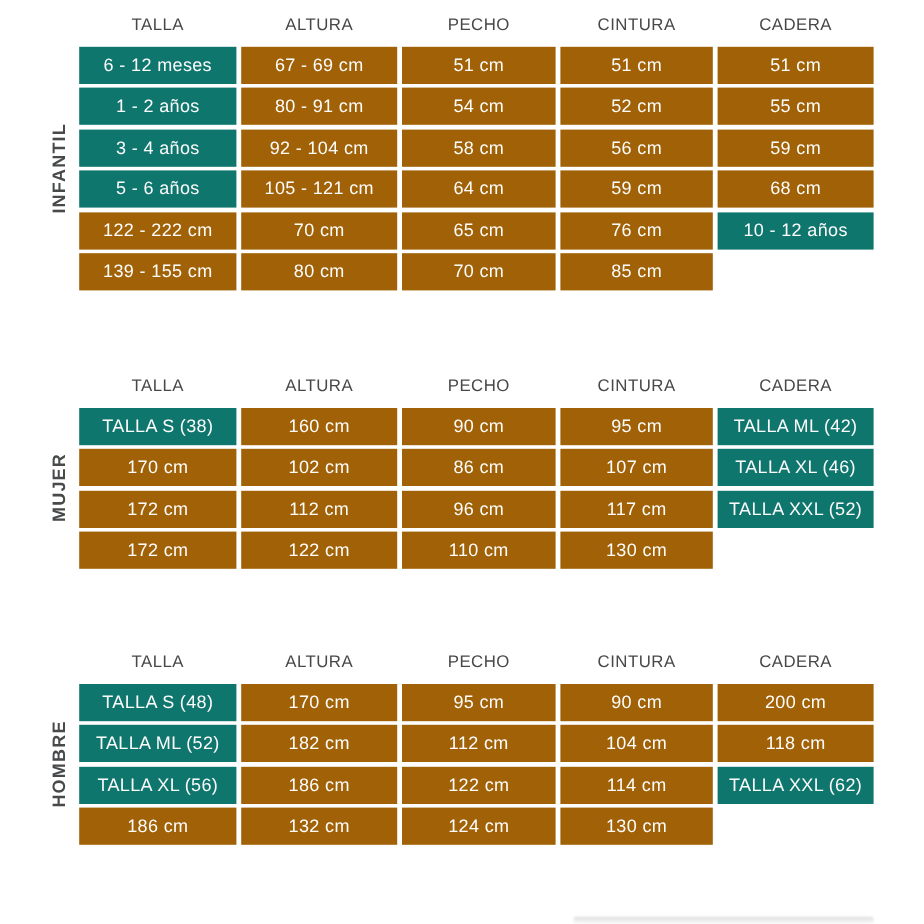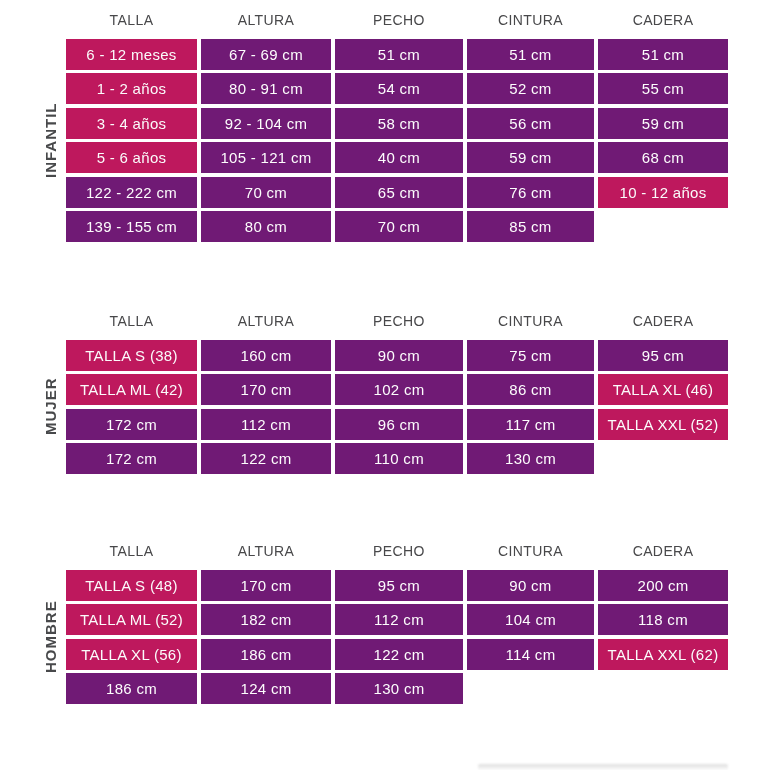--- a/index.html
+++ b/index.html
@@ -55,22 +55,22 @@
     background: transparent;
   }
   .cell {
     display: flex;
     align-items: center;
     justify-content: center;
     font-size: 15px;
     color: #fbfbfb;
     letter-spacing: 0.3px;
   }
-  .cell.dark  { background: #be185d; }
-  .cell.light { background: #701a75; color: #fdfdfd; }
+  .cell.dark  { background: #0f766e; }
+  .cell.light { background: #a16207; color: #fdfdfd; }
 
   #table-infantil { top: 4px; }
   #table-mujer    { top: 305px; }
   #table-hombre   { top: 535px; }
 
   .faint-watermark {
     position: absolute;
     right: 42px;
     bottom: 0px;
     width: 250px;
@@ -103,21 +103,21 @@
         <div class="cell light">54 cm</div>
         <div class="cell light">52 cm</div>
         <div class="cell light">55 cm</div>
         <div class="cell dark">3 - 4 años</div>
         <div class="cell light">92 - 104 cm</div>
         <div class="cell light">58 cm</div>
         <div class="cell light">56 cm</div>
         <div class="cell light">59 cm</div>
         <div class="cell dark">5 - 6 años</div>
         <div class="cell light">105 - 121 cm</div>
-        <div class="cell light">40 cm</div>
+        <div class="cell light">64 cm</div>
         <div class="cell light">59 cm</div>
         <div class="cell light">68 cm</div>
         <div class="cell light">122 - 222 cm</div>
         <div class="cell light">70 cm</div>
         <div class="cell light">65 cm</div>
         <div class="cell light">76 cm</div>
         <div class="cell dark">10 - 12 años</div>
         <div class="cell light">139 - 155 cm</div>
         <div class="cell light">80 cm</div>
         <div class="cell light">70 cm</div>
@@ -129,26 +129,26 @@
     <div class="group-label">MUJER</div>
     <div class="grid">
         <div class="hcell">TALLA</div>
         <div class="hcell">ALTURA</div>
         <div class="hcell">PECHO</div>
         <div class="hcell">CINTURA</div>
         <div class="hcell">CADERA</div>
         <div class="cell dark">TALLA S (38)</div>
         <div class="cell light">160 cm</div>
         <div class="cell light">90 cm</div>
-        <div class="cell light">75 cm</div>
         <div class="cell light">95 cm</div>
         <div class="cell dark">TALLA ML (42)</div>
         <div class="cell light">170 cm</div>
         <div class="cell light">102 cm</div>
         <div class="cell light">86 cm</div>
+        <div class="cell light">107 cm</div>
         <div class="cell dark">TALLA XL (46)</div>
         <div class="cell light">172 cm</div>
         <div class="cell light">112 cm</div>
         <div class="cell light">96 cm</div>
         <div class="cell light">117 cm</div>
         <div class="cell dark">TALLA XXL (52)</div>
         <div class="cell light">172 cm</div>
         <div class="cell light">122 cm</div>
         <div class="cell light">110 cm</div>
         <div class="cell light">130 cm</div>
@@ -172,20 +172,21 @@
         <div class="cell light">182 cm</div>
         <div class="cell light">112 cm</div>
         <div class="cell light">104 cm</div>
         <div class="cell light">118 cm</div>
         <div class="cell dark">TALLA XL (56)</div>
         <div class="cell light">186 cm</div>
         <div class="cell light">122 cm</div>
         <div class="cell light">114 cm</div>
         <div class="cell dark">TALLA XXL (62)</div>
         <div class="cell light">186 cm</div>
+        <div class="cell light">132 cm</div>
         <div class="cell light">124 cm</div>
         <div class="cell light">130 cm</div>
       </div>
   </section>
 
   <div class="faint-watermark"></div>
 
 </div>
 
 </body></html>

